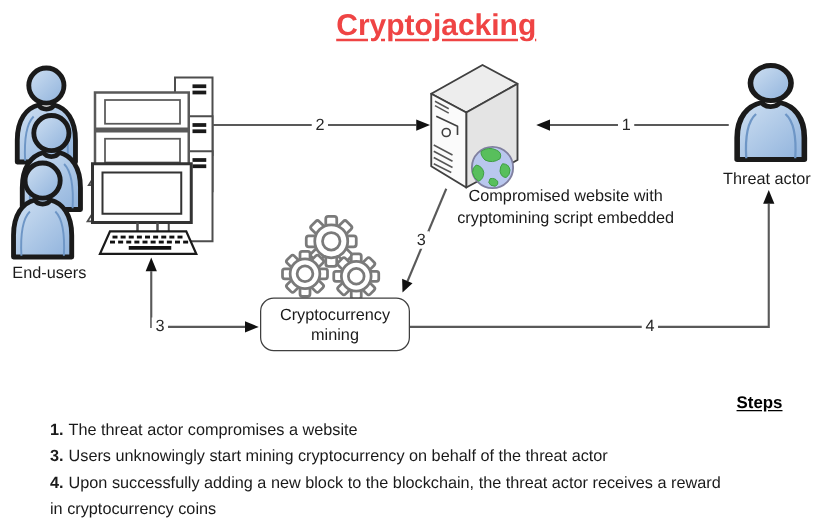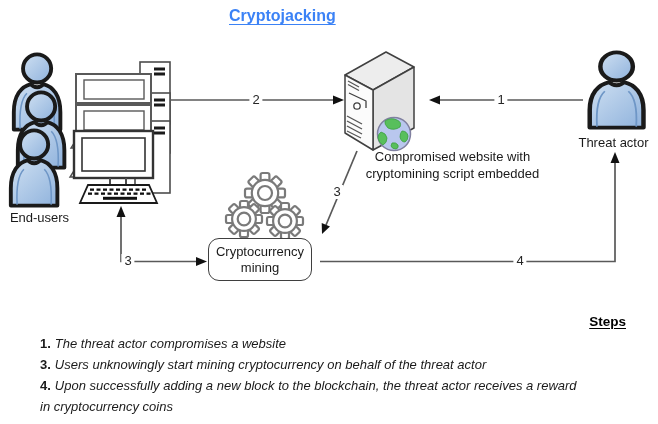--- a/index.html
+++ b/index.html
@@ -3,41 +3,41 @@
 <meta charset="utf-8">
 <style>
   html,body{margin:0;padding:0;background:#fff;}
   .canvas{
     position:relative;width:658px;height:424px;background:#fff;overflow:hidden;
     font-family:"Liberation Sans",sans-serif;color:#1a1a1a;
   }
   .canvas svg{position:absolute;left:0;top:0;}
   .lbl{position:absolute;font-size:13px;line-height:1.28;color:#1a1a1a;text-align:center;white-space:pre-line;}
   .title{
-    position:absolute;left:229px;top:7px;width:200px;text-align:left;
-    font-size:16px;font-weight:bold;text-decoration:underline;text-underline-offset:3px;color:#3b82f6;
+    position:absolute;left:229px;top:7px;width:200px;text-align:right;
+    font-size:24px;font-weight:bold;text-decoration:underline;text-underline-offset:3px;color:#ef4444;
   }
   .num-label{
     position:absolute;transform:translate(-50%,-50%);background:#fff;padding:0 3px;
     font-size:13px;color:#262626;line-height:14px;
   }
   .mining-box{
-    position:absolute;left:208px;top:238px;width:104px;height:43px;
+    position:absolute;left:208px;top:238px;width:120px;height:43px;
     border:1.7px solid #3f3f3f;border-radius:11px;background:#fff;
     display:flex;align-items:center;justify-content:center;text-align:center;
     font-size:13px;line-height:1.22;white-space:pre-line;box-sizing:border-box;
   }
   .steps{position:absolute;left:40px;top:314px;width:586px;}
   .steps-heading{
     text-align:right;font-size:13.5px;font-weight:bold;text-decoration:underline;
     text-underline-offset:2px;margin-bottom:4px;color:#000;
   }
   .step-line{font-size:13px;line-height:21px;color:#1a1a1a;}
   .step-line b{margin-right:4px;}
-  .step-line span{white-space:pre-line;font-style:italic;}
+  .step-line span{white-space:pre-line;}
 </style>
 </head>
 <body>
 
 <div class="canvas">
 
   <svg width="658" height="424" viewBox="0 0 658 424">
     <defs>
       <linearGradient id="pg" x1="0" y1="0" x2="1" y2="1">
         <stop offset="0" stop-color="#cfe0f2"></stop>

